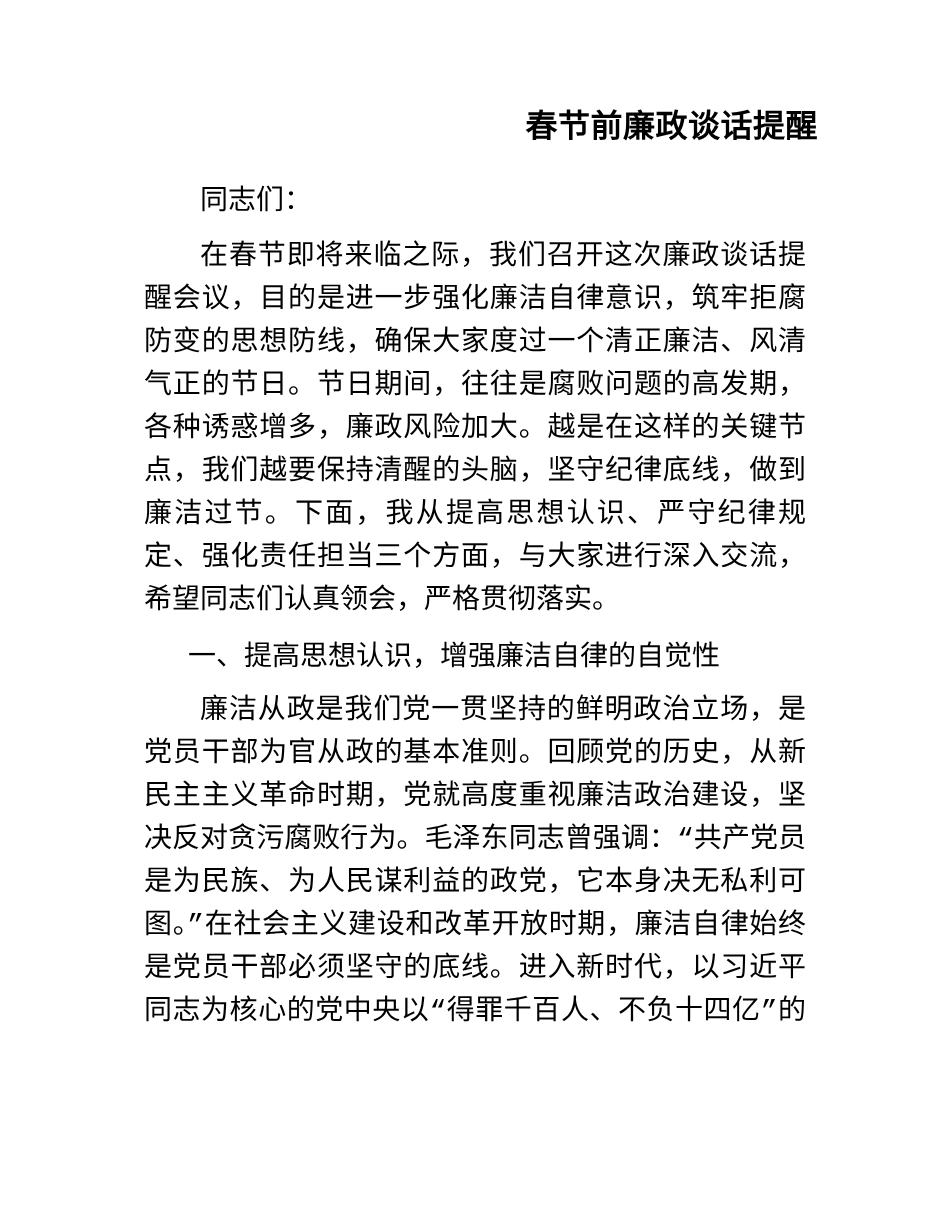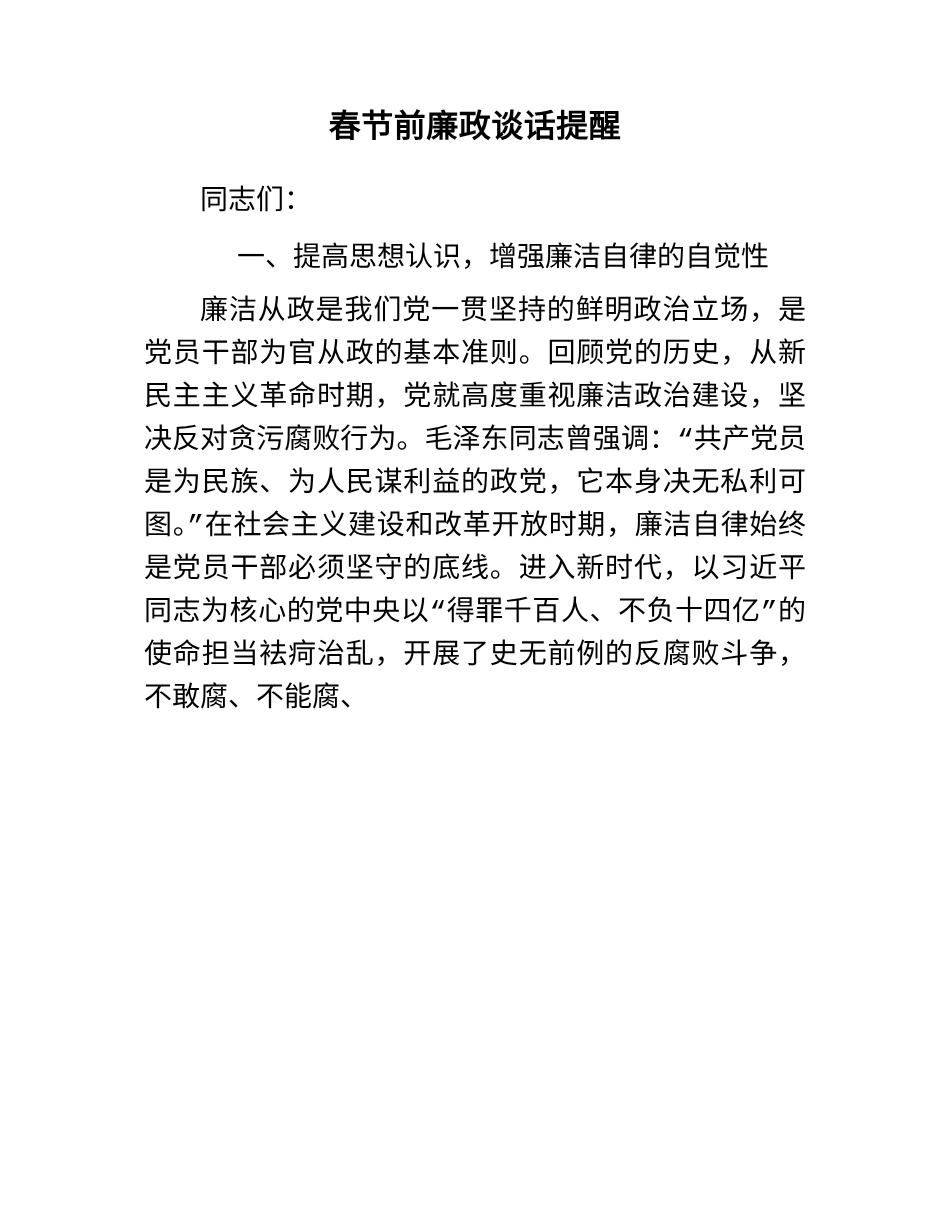--- a/index.html
+++ b/index.html
@@ -28,21 +28,21 @@
     width: 686px;
     height: 1032px;
     overflow: hidden;
   }
   .doc-title {
     margin: 0;
     padding: 0;
     font-size: 32px;
     line-height: 44px;
     font-weight: bold;
-    text-align: center;
+    text-align: right;
     letter-spacing: 0.5px;
     padding-top: 104px;
     padding-bottom: 20px;
   }
   .para {
     margin: 12px;
     padding: 0;
     font-size: 28px;
     line-height: 43px;
     text-align: justify;
@@ -54,34 +54,35 @@
   }
   .indent-2 {
     text-indent: 56px;
   }
   .heading {
     margin: 0;
     padding: 0;
     font-size: 28px;
     line-height: 43px;
     text-indent: 56px;
-    text-align: center;
+    text-align: left;
     font-weight: normal;
   }
 </style>
 </head>
 <body>
 
 <div class="page">
   <div class="text-column">
 
     <h1 class="doc-title">春节前廉政谈话提醒</h1>
 
     <p class="para indent-2">同志们：</p>
 
+    <p class="para indent-2">在春节即将来临之际，我们召开这次廉政谈话提醒会议，目的是进一步强化廉洁自律意识，筑牢拒腐防变的思想防线，确保大家度过一个清正廉洁、风清气正的节日。节日期间，往往是腐败问题的高发期，各种诱惑增多，廉政风险加大。越是在这样的关键节点，我们越要保持清醒的头脑，坚守纪律底线，做到廉洁过节。下面，我从提高思想认识、严守纪律规定、强化责任担当三个方面，与大家进行深入交流，希望同志们认真领会，严格贯彻落实。</p>
 
     <h2 class="heading">一、提高思想认识，增强廉洁自律的自觉性</h2>
 
 
     <p class="para indent-2">廉洁从政是我们党一贯坚持的鲜明政治立场，是党员干部为官从政的基本准则。回顾党的历史，从新民主主义革命时期，党就高度重视廉洁政治建设，坚决反对贪污腐败行为。毛泽东同志曾强调：“共产党员是为民族、为人民谋利益的政党，它本身决无私利可图。”在社会主义建设和改革开放时期，廉洁自律始终是党员干部必须坚守的底线。进入新时代，以习近平同志为核心的党中央以“得罪千百人、不负十四亿”的使命担当袪疴治乱，开展了史无前例的反腐败斗争，不敢腐、不能腐、</p>
 
   </div>
 </div>
 
 </body></html>

